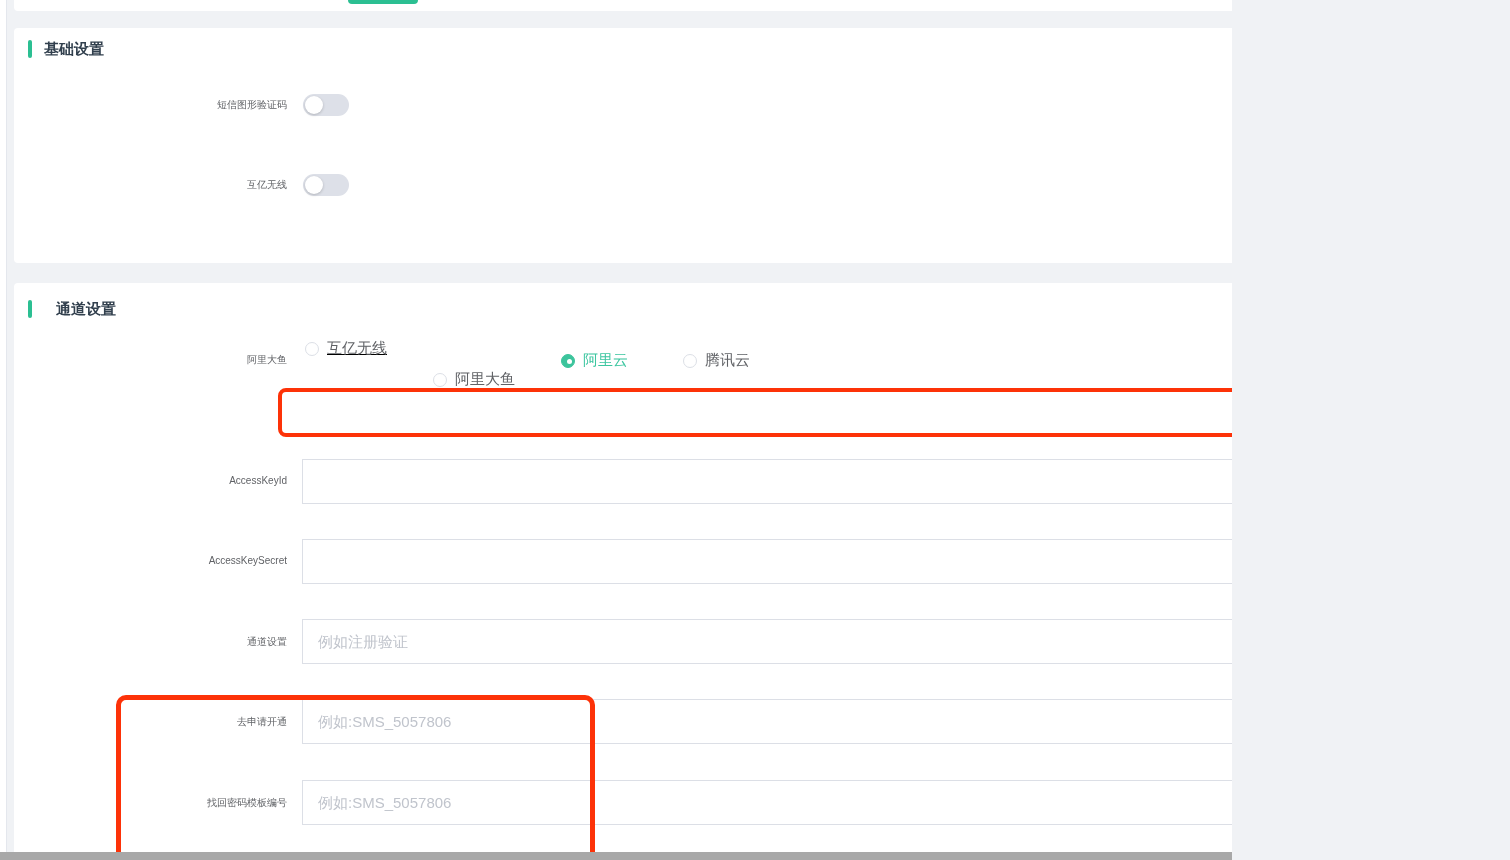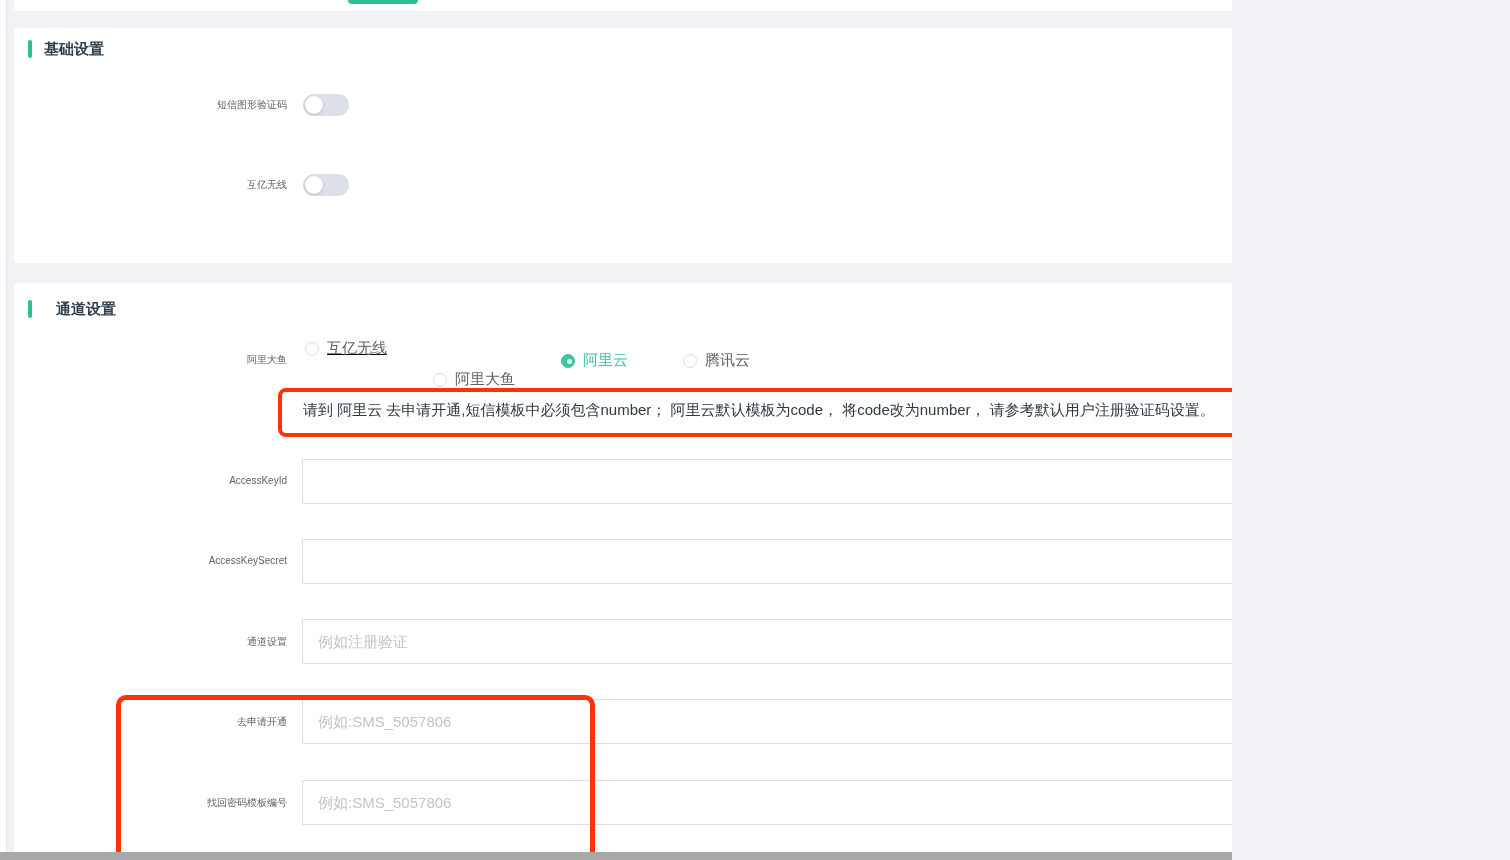--- a/index.html
+++ b/index.html
@@ -115,21 +115,20 @@
   </div>
   <div class="radio" style="left:561px; top:351px;">
     <span class="dot sel"></span>
     <span class="rlabel sel">阿里云</span>
   </div>
   <div class="radio" style="left:683px; top:351px;">
     <span class="dot"></span>
     <span class="rlabel">腾讯云</span>
   </div>
 
-  <div class="notice-text">请到 阿里云 去申请开通,短信模板中必须包含number； 阿里云默认模板为code， 将code改为number， 请参考默认用户注册验证码设置。</div>
 
   <div class="form-label" style="top:470px;">AccessKeyId</div>
   <input class="tinput" style="top: 459px;" placeholder="">
 
   <div class="form-label" style="top:550px;">AccessKeySecret</div>
   <input class="tinput" style="top: 539px;" placeholder="">
 
   <div class="form-label" style="top:631px;">通道设置</div>
   <input class="tinput" style="top: 619px;" placeholder="例如注册验证">
 

